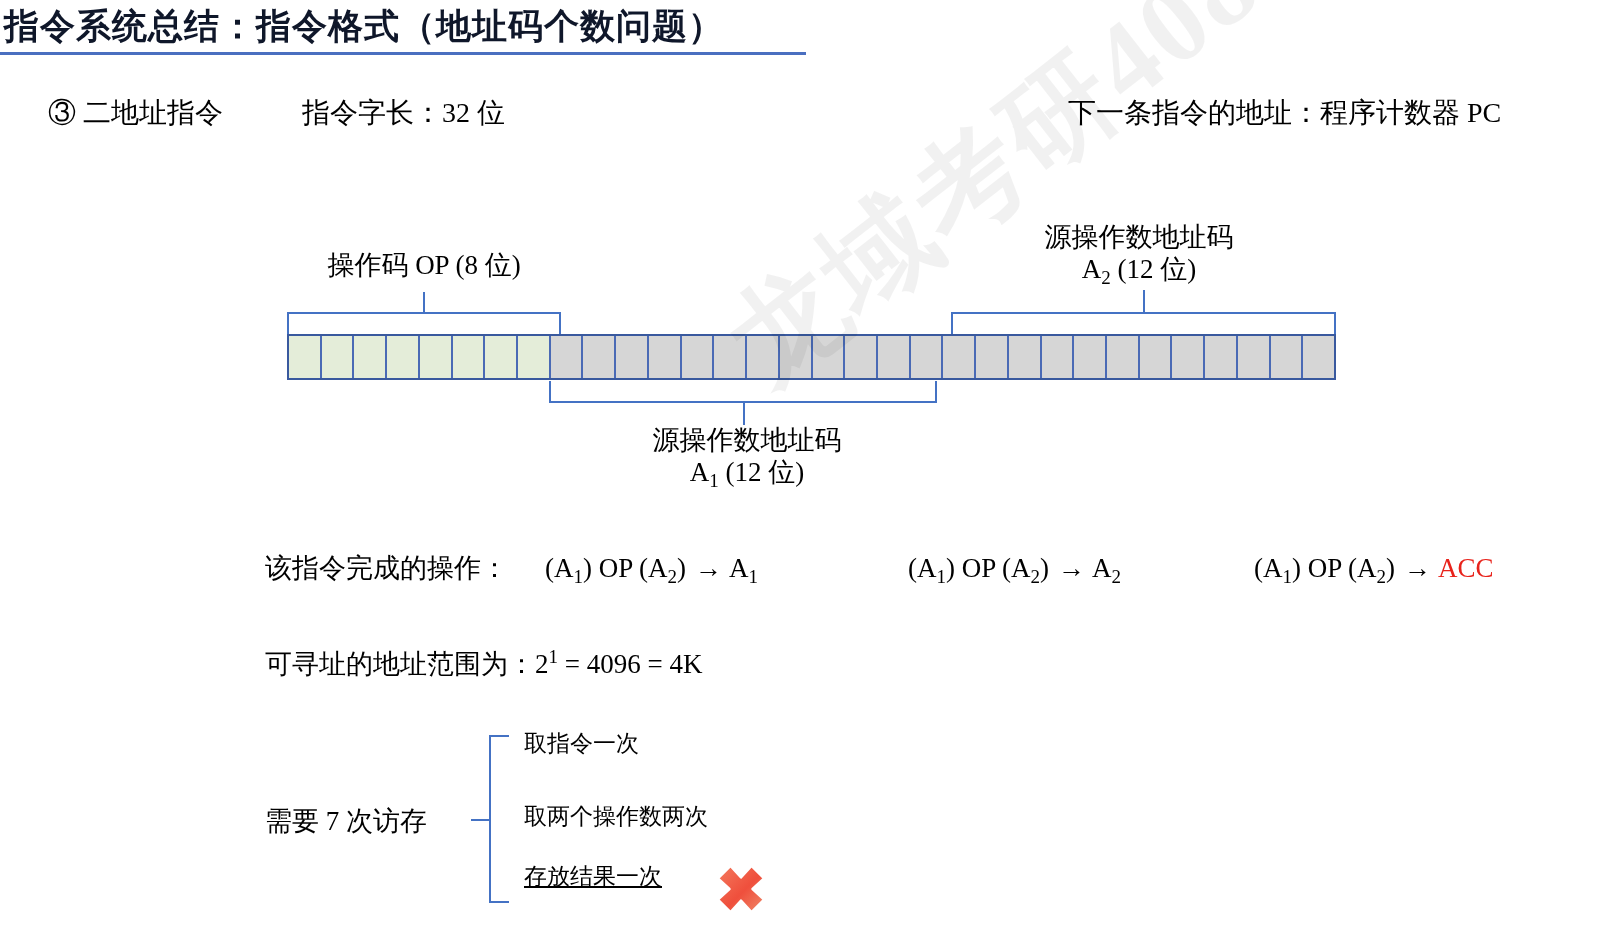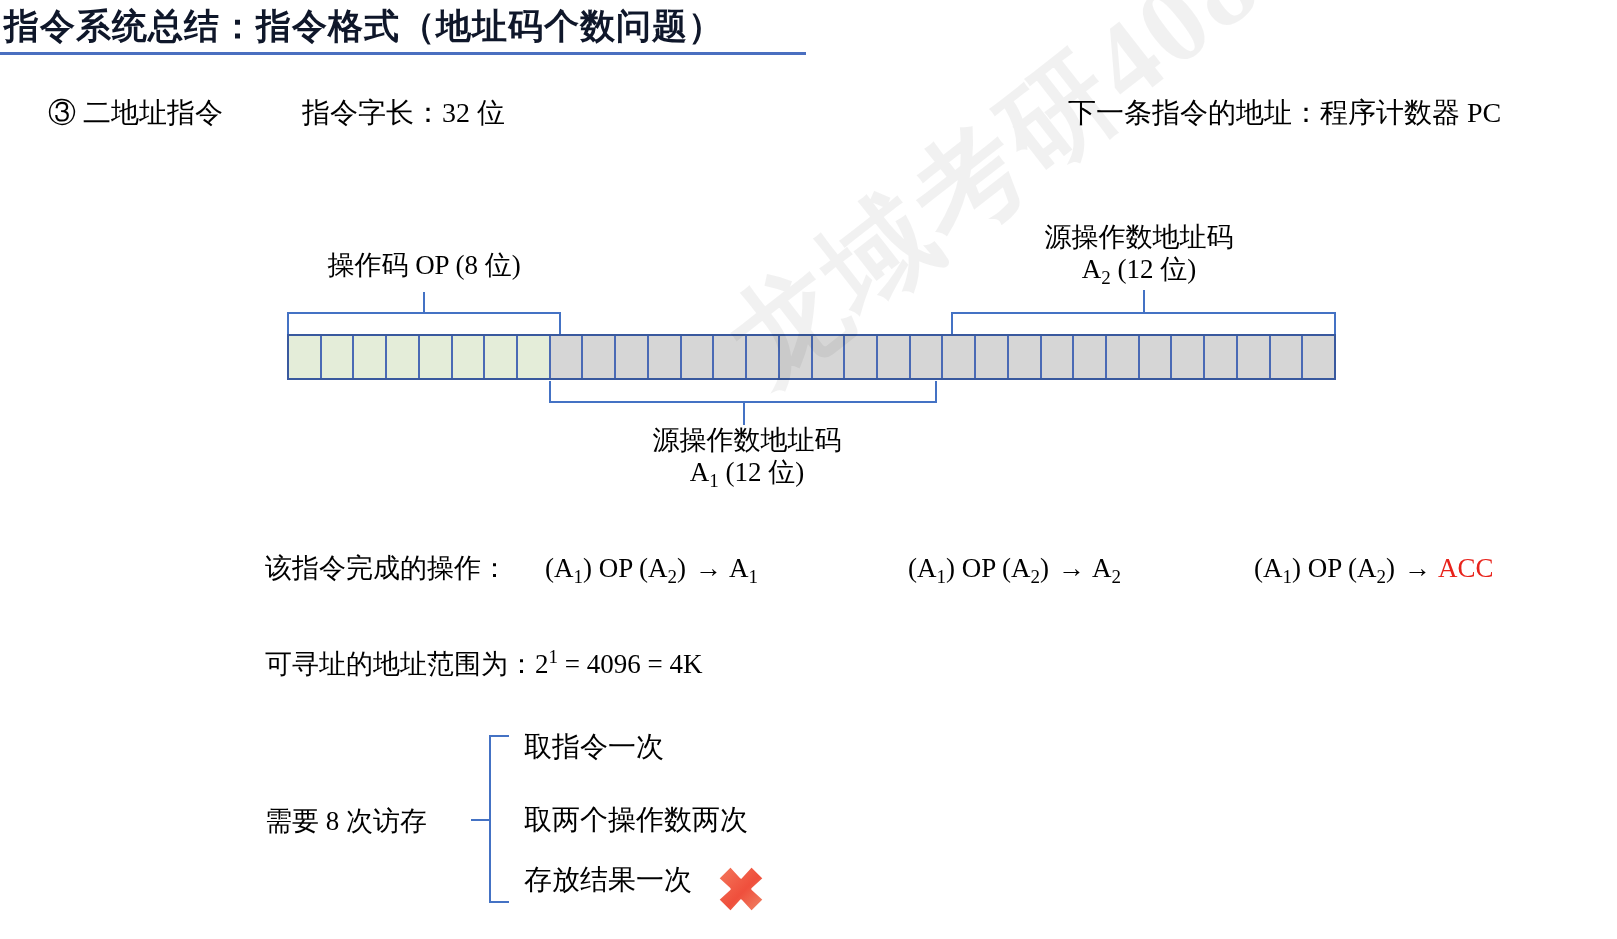--- a/index.html
+++ b/index.html
@@ -147,27 +147,27 @@
     top: 735px;
     width: 20px;
     height: 168px;
     box-sizing: border-box;
     border: 2px solid #4472c4;
     border-right: none;
   }
   .list-item {
     position: absolute;
     left: 524px;
-    font-size: 28px;
+    font-size: 23px;
     white-space: nowrap;
     line-height: 1.2;
   }
   #list-item-0 { top: 730px; }
   #list-item-1 { top: 803px; }
-  #list-item-2 { top: 863px; }
+  #list-item-2 { top: 863px; text-decoration: underline; }
 
   
   #x-mark {
     position: absolute;
     left: 713px;
     top: 861px;
     width: 56px;
     height: 56px;
   }
 
@@ -268,21 +268,21 @@
 </div>
 
 <div class="body-text" id="op-expr-3">
   <span>(A</span><span class="sub">1</span><span>) OP (A</span><span class="sub">2</span><span>) </span><span class="arrow">→</span><span class="acc"> ACC</span>
 </div>
 
 <div class="body-text" id="range-line">
   <span>可寻址的地址范围为：</span><span>2</span><span class="sup">1</span><span> = 4096 = 4K</span>
 </div>
 
-<div id="need-label">需要 8 次访存</div>
+<div id="need-label">需要 7 次访存</div>
 <div id="brace-connector"></div>
 <div id="brace-list"></div>
 
 <div class="list-item" id="list-item-0">取指令一次</div>
 <div class="list-item" id="list-item-1">取两个操作数两次</div>
 <div class="list-item" id="list-item-2">存放结果一次</div>
 
 <svg id="x-mark" viewBox="0 0 56 56">
   <defs>
     <linearGradient id="xg" x1="0" y1="0" x2="1" y2="1">

